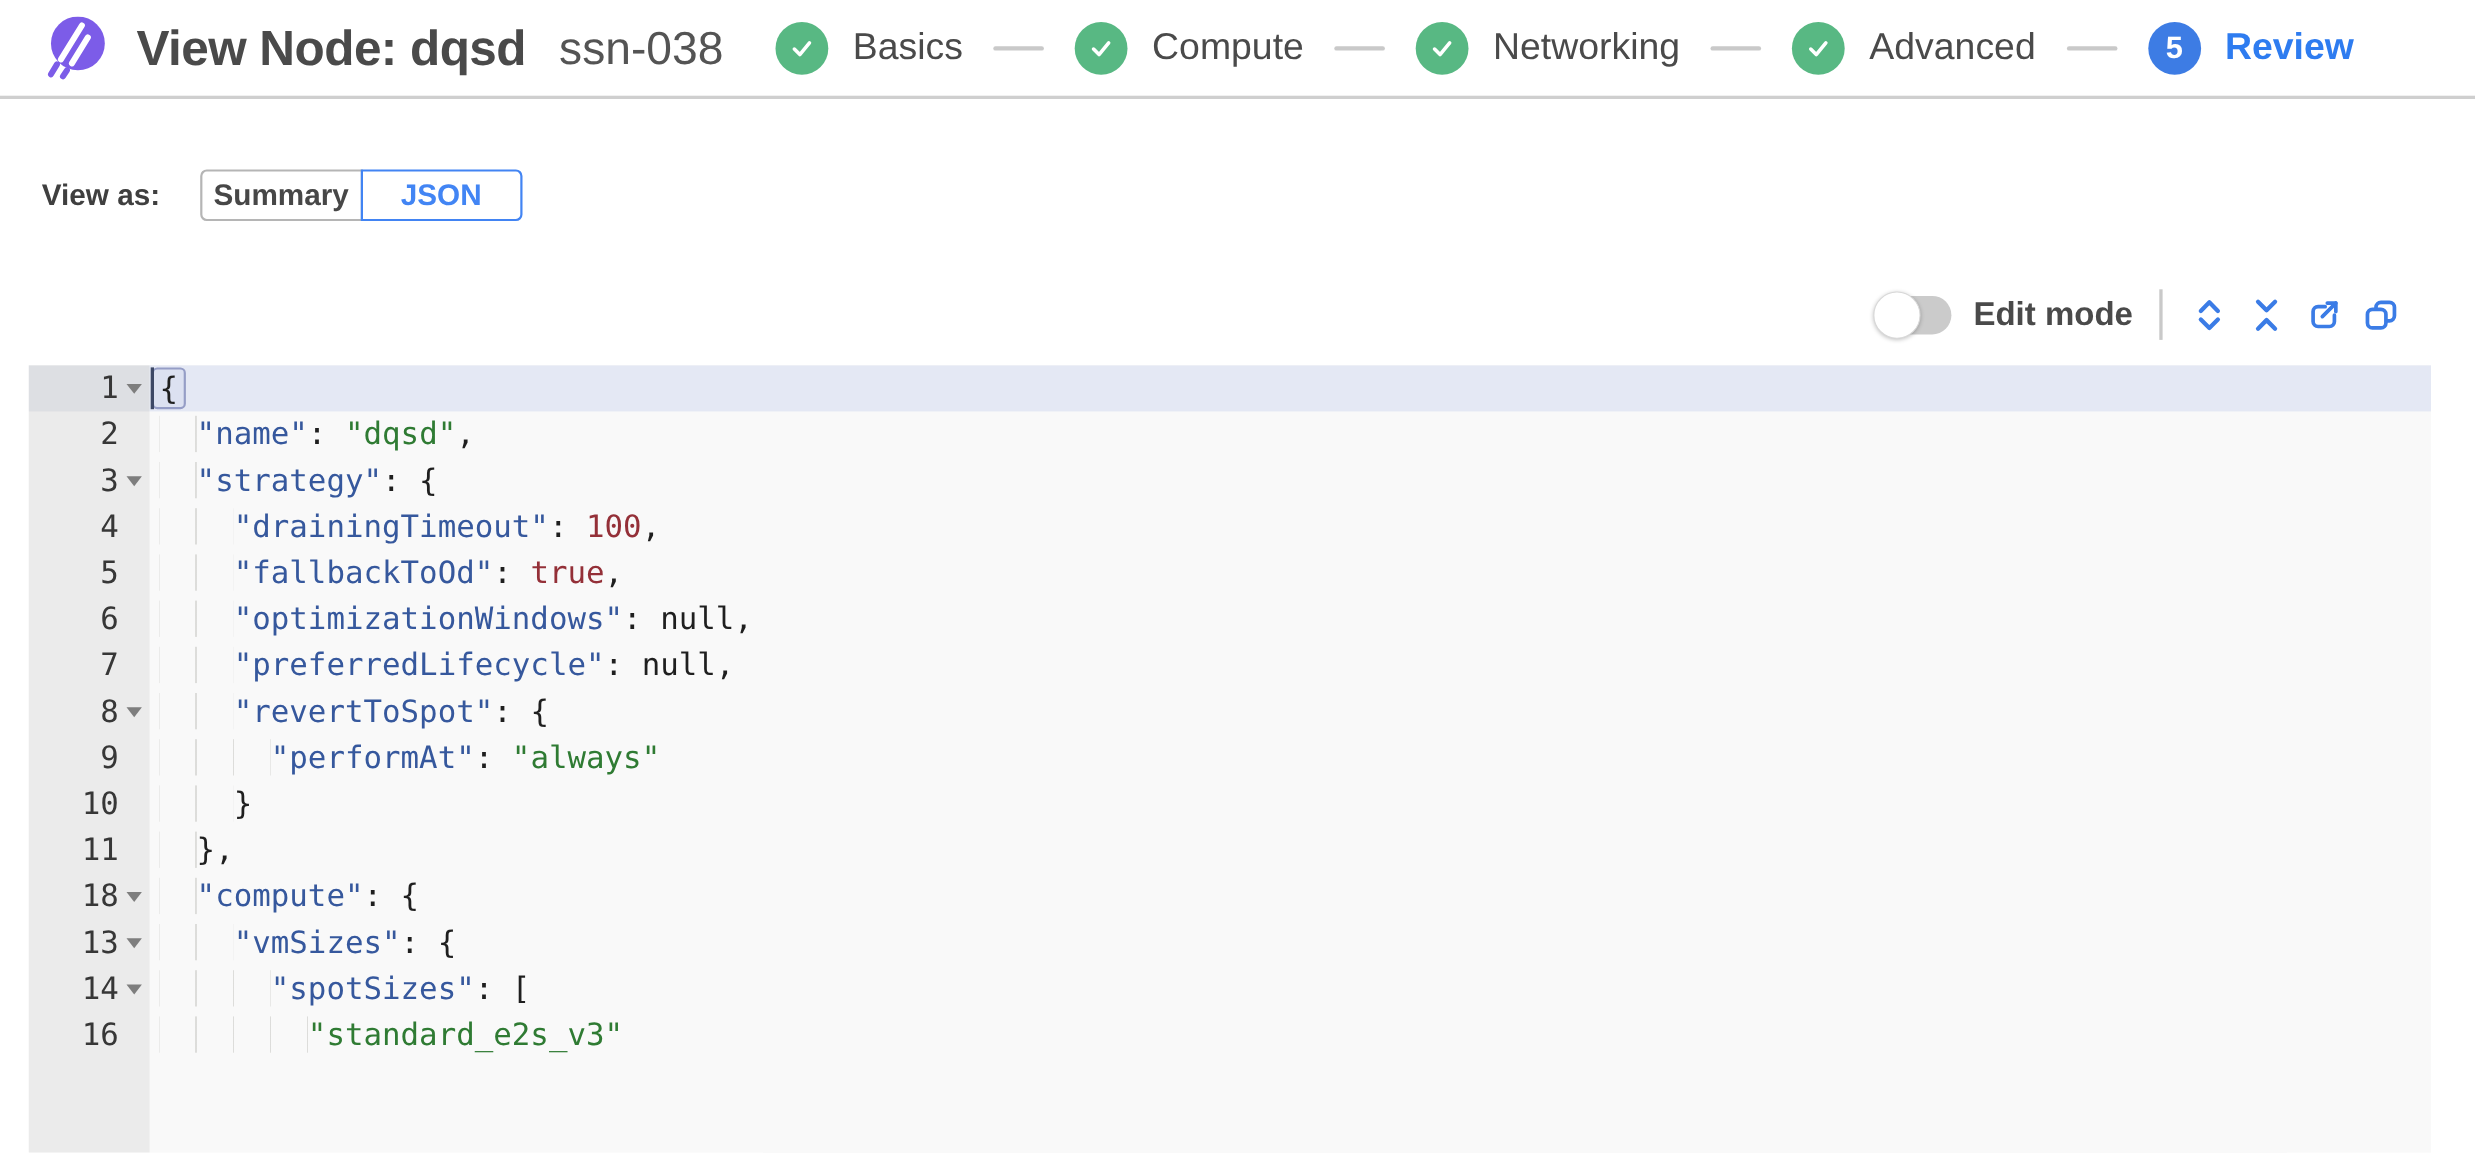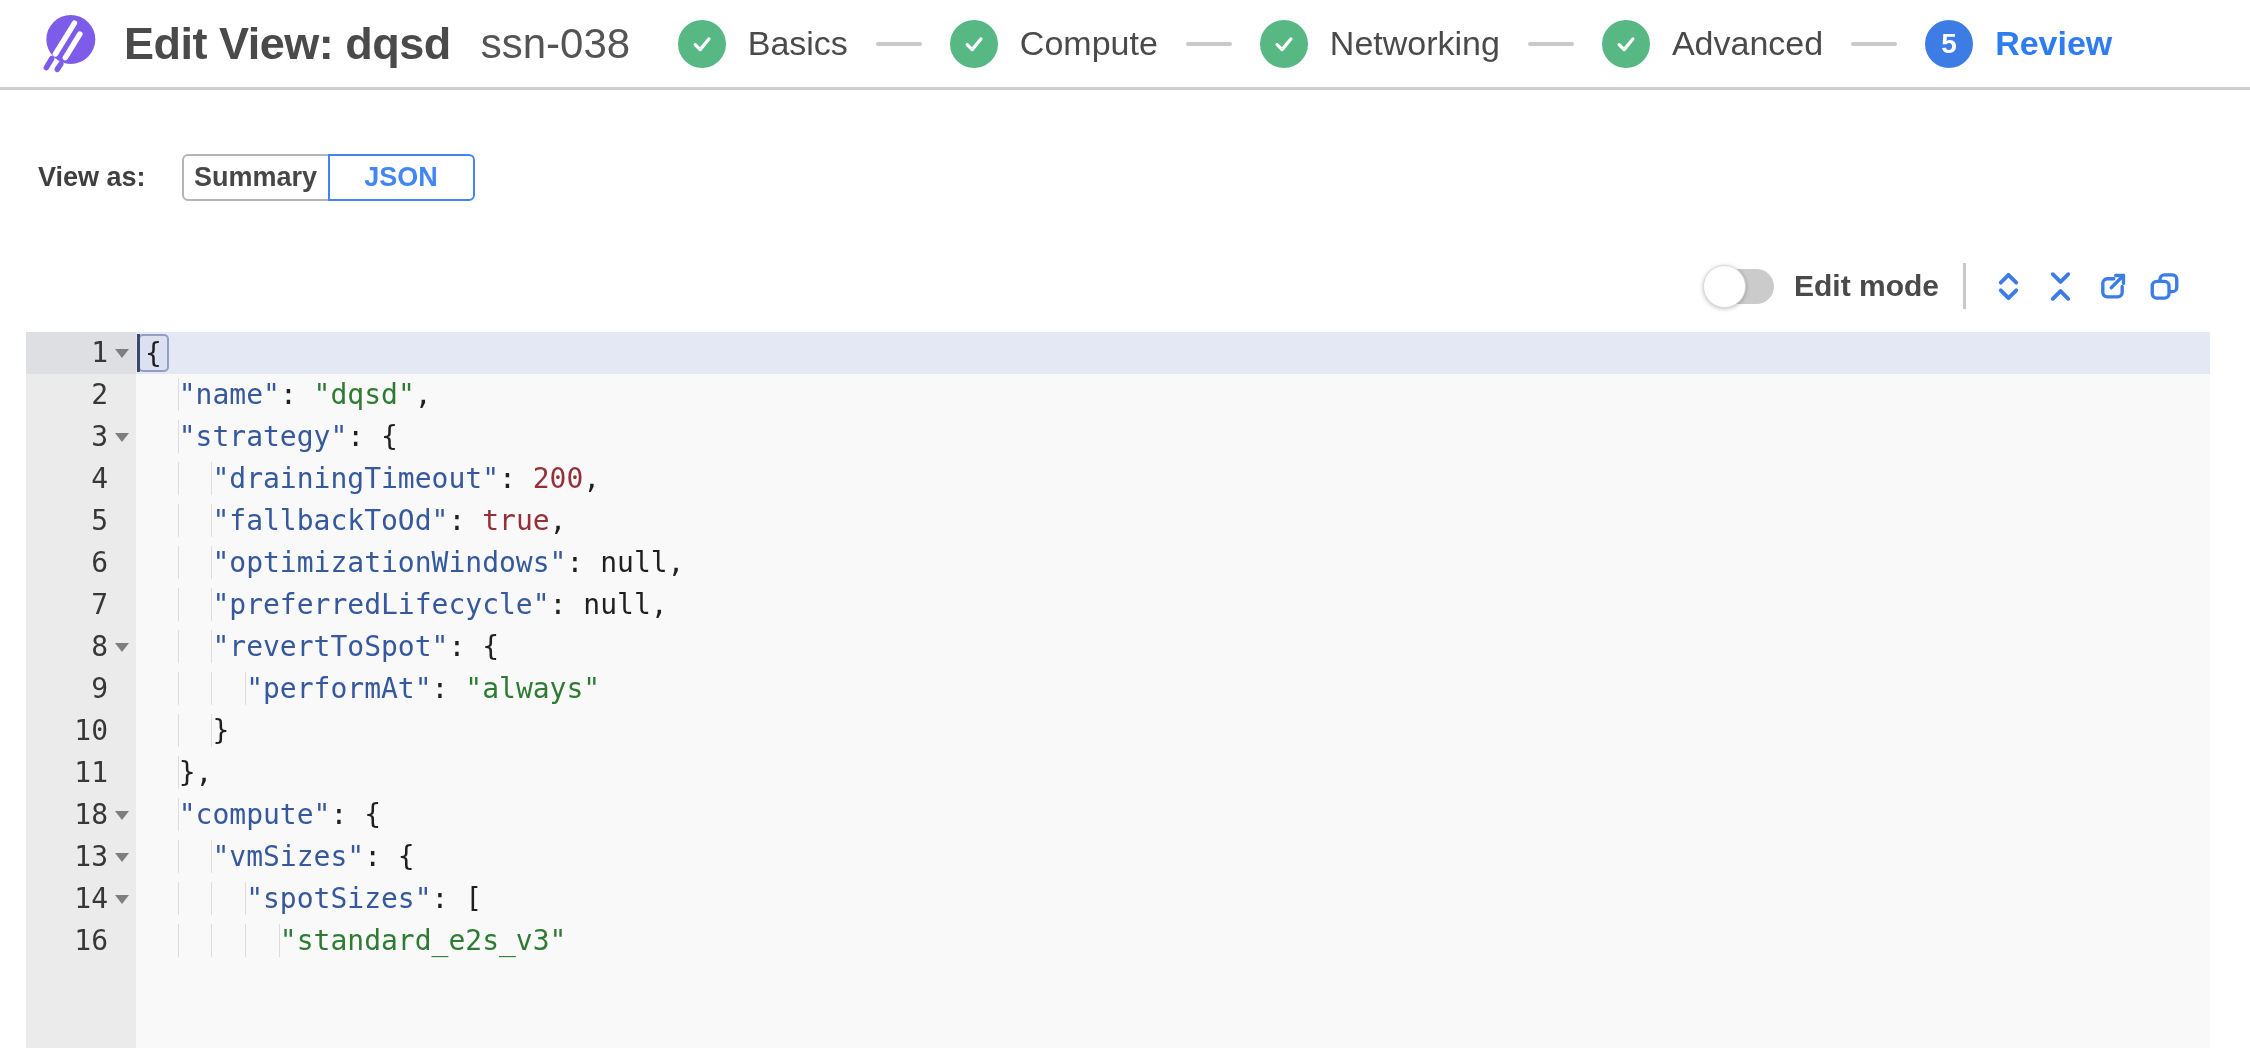--- a/index.html
+++ b/index.html
@@ -107,21 +107,21 @@
         <g clip-path="url(#lc)" stroke="#ffffff" stroke-width="6" stroke-linecap="round">
           <line x1="17" y1="43" x2="38" y2="9"></line>
           <line x1="28" y1="47" x2="44" y2="21"></line>
         </g>
         <g stroke="#7c5ce8" stroke-width="6" stroke-linecap="round">
           <line x1="7" y1="58" x2="13" y2="48"></line>
           <line x1="19" y1="60" x2="23" y2="54"></line>
         </g>
       </svg>
     </span>
-    <span class="page-title">Edit View: dqsd</span>
+    <span class="page-title">View Node: dqsd</span>
     <span class="node-id">ssn-038</span>
     <div class="stepper">
         <div class="step">
           <div class="step-circle done">
             <svg viewBox="0 0 24 24" width="30" height="30" fill="none" stroke="#ffffff" stroke-width="2.6" stroke-linecap="round" stroke-linejoin="round">
               <polyline points="6.5,12.5 10.5,16.5 17.5,8"></polyline>
             </svg>
           </div>
           <span class="step-label">Basics</span>
         </div>
@@ -228,21 +228,21 @@
               <span class="fold-tri"></span>
             </span>
           </div>
           <div class="code-line"><span class="tk-ws">  </span><span class="tk-key">"strategy"</span><span class="tk-punc">: {</span></div>
         </div>
         <div class="ed-row">
           <div class="gutter-cell">
             <span class="gutter-num">4</span>
             <span class="fold-slot"></span>
           </div>
-          <div class="code-line"><span class="tk-ws">    </span><span class="tk-key">"drainingTimeout"</span><span class="tk-punc">: </span><span class="tk-num">200</span><span class="tk-punc">,</span></div>
+          <div class="code-line"><span class="tk-ws">    </span><span class="tk-key">"drainingTimeout"</span><span class="tk-punc">: </span><span class="tk-num">100</span><span class="tk-punc">,</span></div>
         </div>
         <div class="ed-row">
           <div class="gutter-cell">
             <span class="gutter-num">5</span>
             <span class="fold-slot"></span>
           </div>
           <div class="code-line"><span class="tk-ws">    </span><span class="tk-key">"fallbackToOd"</span><span class="tk-punc">: </span><span class="tk-bool">true</span><span class="tk-punc">,</span></div>
         </div>
         <div class="ed-row">
           <div class="gutter-cell">

